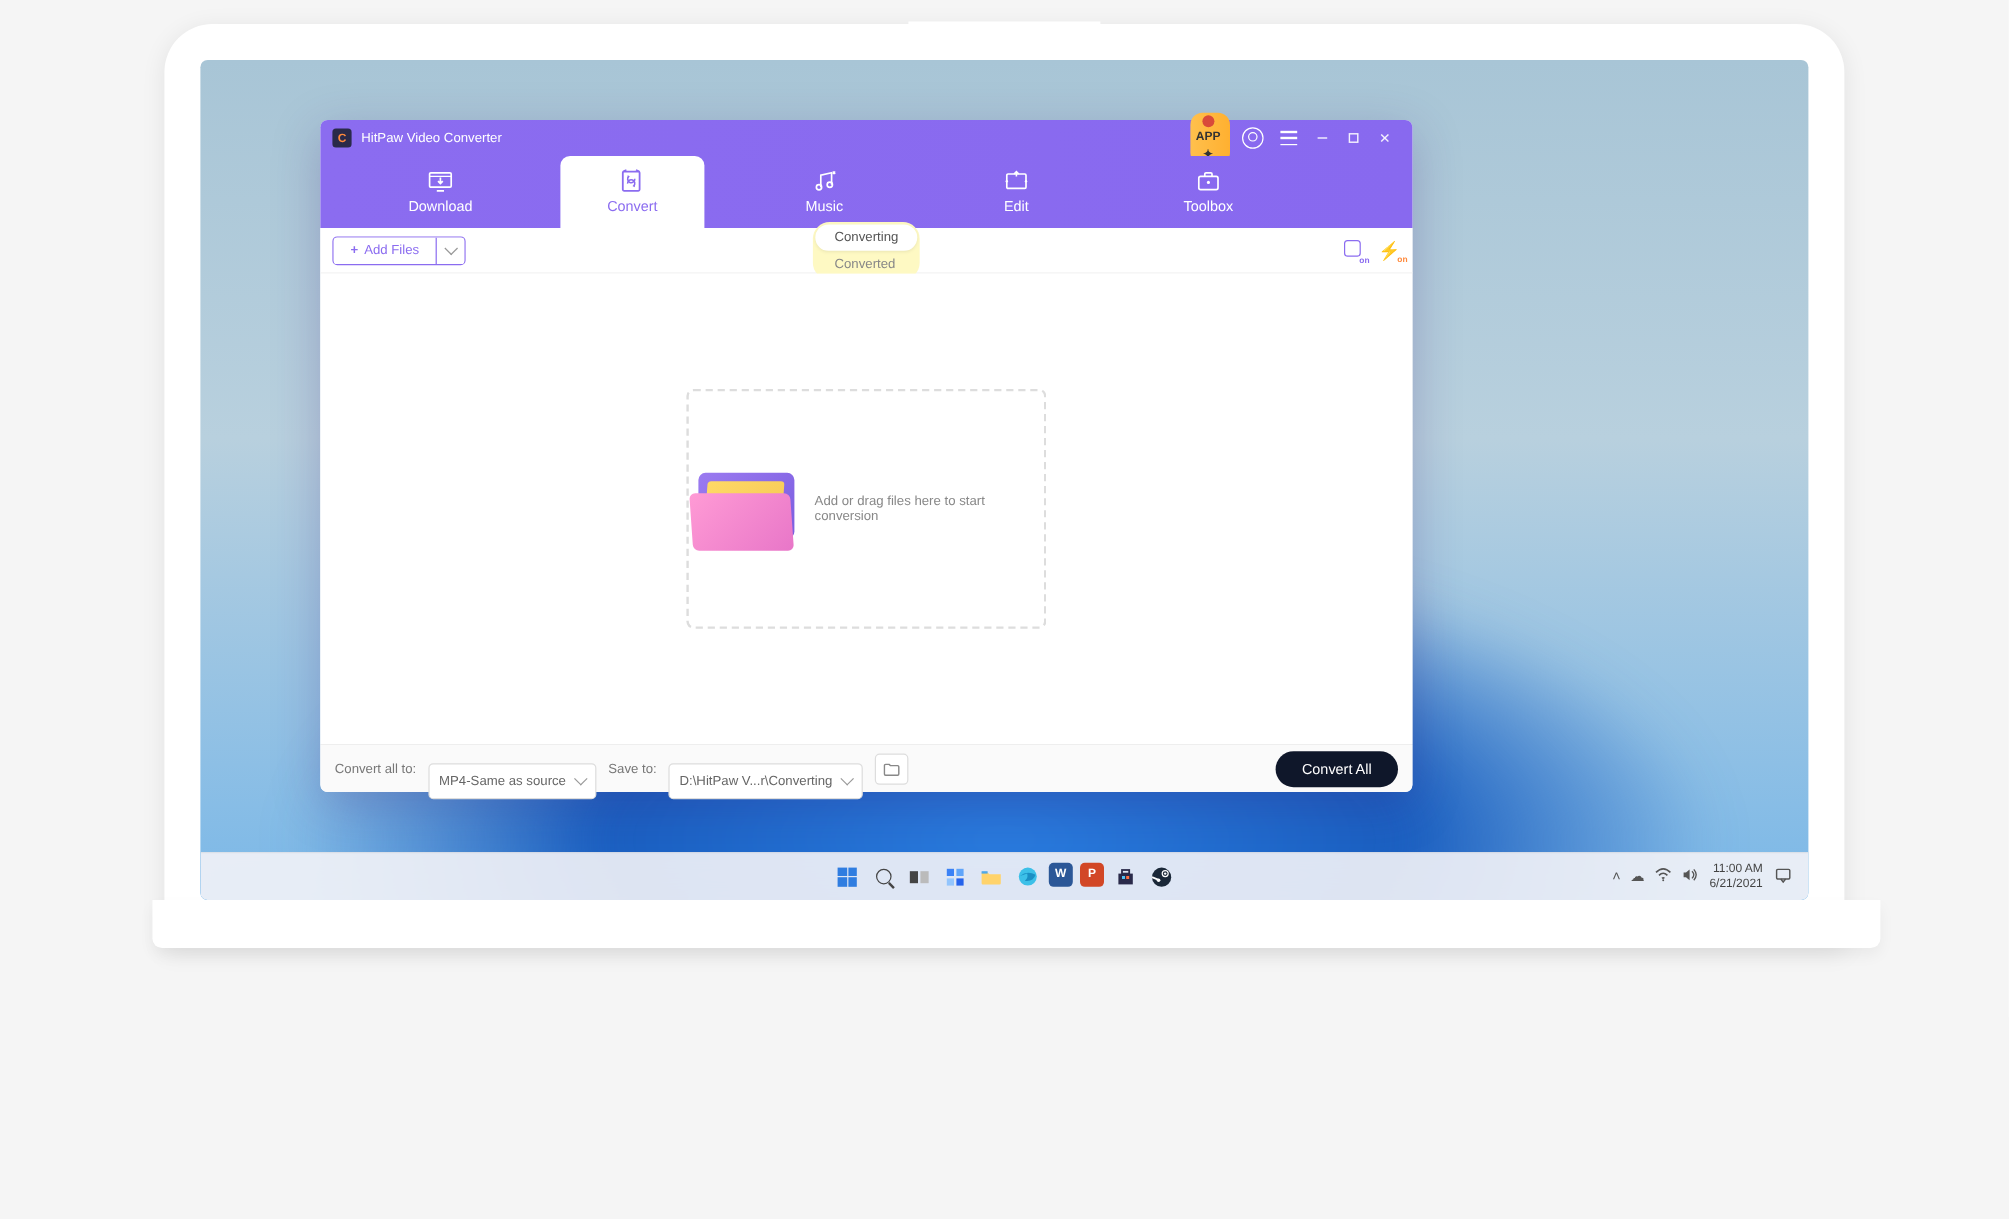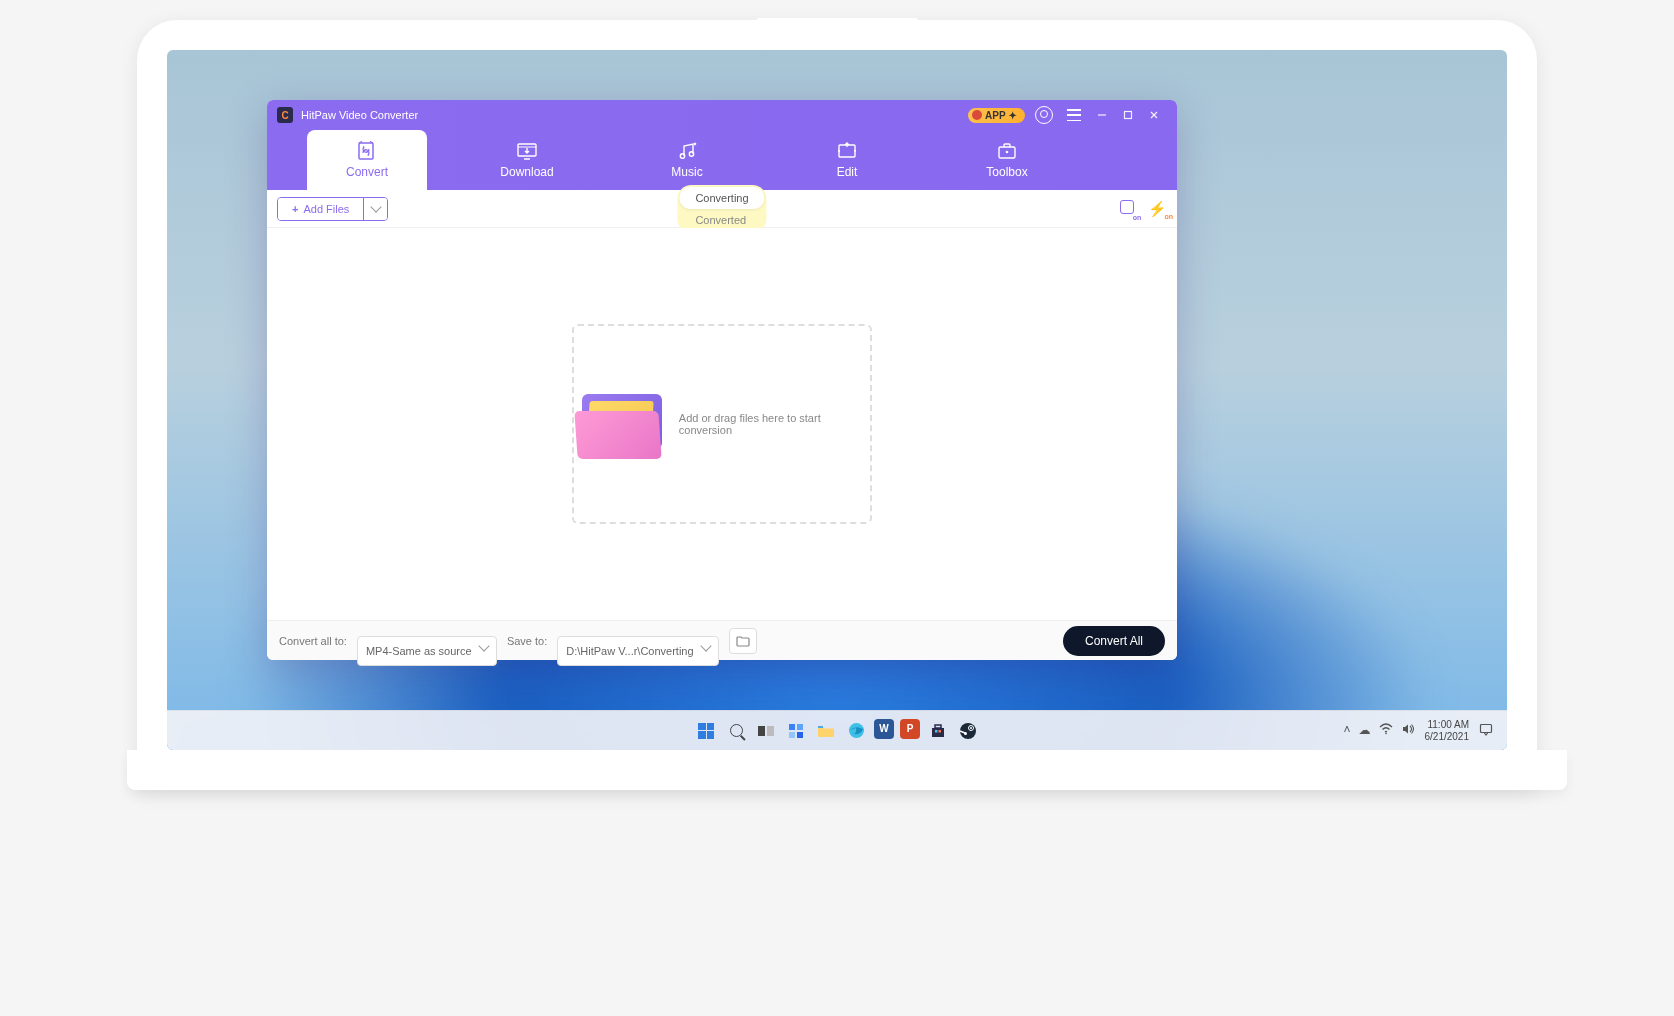--- a/index.html
+++ b/index.html
@@ -51,21 +51,21 @@
 }
 .titlebar-logo {
   width: 16px; height: 16px; background: #2a2a4a; border-radius: 3px;
   display: flex; align-items: center; justify-content: center; margin-right: 8px;
   color: #ff8a3d; font-weight: bold; font-size: 10px;
 }
 .titlebar-spacer { flex: 1; }
 .app-badge {
   background: linear-gradient(90deg, #ffc04d, #ffb030); color: #333;
   padding: 2px 8px 2px 4px; border-radius: 10px; font-size: 10px; font-weight: bold;
-  display: flex; align-items: center; gap: 3px; margin-right: 10px;
+  display: flex; align-items: center; gap: 3px; margin-right: 10px; flex-direction: column;
 }
 .app-badge-dot { width: 10px; height: 10px; border-radius: 50%; background: #d94a3a; }
 .win-ctrl { width: 26px; height: 26px; display: flex; align-items: center; justify-content: center; color: #fff; opacity: 0.9; cursor: pointer; }
 .win-ctrl svg { width: 12px; height: 12px; }
 .acct-circle { width: 18px; height: 18px; border: 1.5px solid #fff; border-radius: 50%; display: flex; align-items: center; justify-content: center; margin-right: 6px; }
 .acct-circle::before { content: ""; width: 6px; height: 6px; border: 1.5px solid #fff; border-radius: 50%; margin-top: -2px; }
 .menu-lines { width: 14px; height: 12px; display: flex; flex-direction: column; justify-content: space-between; margin: 0 8px; }
 .menu-lines span { height: 1.5px; background: #fff; }
 
 .main-tabs {
@@ -130,21 +130,21 @@
 }
 .dropzone-text { font-size: 11px; color: #888; }
 
 .footer {
   height: 40px; background: #fafafa; border-top: 1px solid #eee;
   display: flex; align-items: center; padding: 0 12px; gap: 10px; font-size: 11px; color: #777;
   border-radius: 0 0 6px 6px;
 }
 .footer-select {
   border: 1px solid #ddd; border-radius: 4px; padding: 8px 8px; background: #fff;
-  display: flex; align-items: flex-start; justify-content: space-between; gap: 8px; color: #666; font-size: 11px;
+  display: flex; align-items: center; justify-content: space-between; gap: 8px; color: #666; font-size: 11px;
   min-width: 140px; cursor: pointer; margin-top: 20px;
 }
 .chev-down { width: 8px; height: 8px; border-right: 1.5px solid #999; border-bottom: 1.5px solid #999; transform: rotate(45deg); margin-top: -3px; }
 .folder-btn {
   width: 28px; height: 26px; border: 1px solid #ddd; border-radius: 4px; background: #fff;
   display: flex; align-items: center; justify-content: center; cursor: pointer;
 }
 .convert-all {
   margin-left: auto; padding: 8px 22px; background: #0f172a; color: #fff;
   border-radius: 16px; font-size: 12px; cursor: pointer;
@@ -202,41 +202,41 @@
           </div>
         <div class="win-ctrl">
             <svg viewBox="0 0 12 12">
               <line x1="3" y1="3" x2="9" y2="9" stroke="currentColor" stroke-width="1.2"></line>
               <line x1="9" y1="3" x2="3" y2="9" stroke="currentColor" stroke-width="1.2"></line>
             </svg>
           </div>
       </div>
 
       <div class="main-tabs">
+        <div class="main-tab">
+          <div class="tab-icon">
+            <svg width="24" height="20" viewBox="0 0 24 20">
+                <rect x="3" y="3" width="18" height="12" rx="1" fill="none" stroke="#fff" stroke-width="1.4"></rect>
+                <line x1="3" y1="6" x2="21" y2="6" stroke="#fff" stroke-width="1"></line>
+                <path d="M12 7 v5 m-2 -2 l2 2 l2 -2" fill="none" stroke="#fff" stroke-width="1.4"></path>
+                <line x1="9" y1="18" x2="15" y2="18" stroke="#fff" stroke-width="1.4"></line>
+              </svg>
+          </div>
+          <span>Download</span>
+        </div>
         <div class="main-tab active">
           <div class="tab-icon">
             <svg width="22" height="20" viewBox="0 0 22 20">
                 <rect x="3" y="2" width="14" height="16" rx="1" fill="none" stroke="#8b6cf0" stroke-width="1.5"></rect>
                 <path d="M3 2 L6 0.5 M17 2 L14 0.5" stroke="#8b6cf0" stroke-width="1.3"></path>
                 <path d="M7 12 a3 3 0 1 1 5 2 M13 8 a3 3 0 1 1 -5 -2" fill="none" stroke="#8b6cf0" stroke-width="1.3"></path>
                 <path d="M11 14 l2 -1 l0 2 z M9 6 l-2 1 l0 -2 z" fill="#8b6cf0"></path>
               </svg>
           </div>
           <span>Convert</span>
-        </div>
-        <div class="main-tab">
-          <div class="tab-icon">
-            <svg width="24" height="20" viewBox="0 0 24 20">
-                <rect x="3" y="3" width="18" height="12" rx="1" fill="none" stroke="#fff" stroke-width="1.4"></rect>
-                <line x1="3" y1="6" x2="21" y2="6" stroke="#fff" stroke-width="1"></line>
-                <path d="M12 7 v5 m-2 -2 l2 2 l2 -2" fill="none" stroke="#fff" stroke-width="1.4"></path>
-                <line x1="9" y1="18" x2="15" y2="18" stroke="#fff" stroke-width="1.4"></line>
-              </svg>
-          </div>
-          <span>Download</span>
         </div>
         <div class="main-tab">
           <div class="tab-icon">
             <svg width="22" height="20" viewBox="0 0 22 20">
                 <path d="M8 15 V5 l9 -2 v10" fill="none" stroke="#fff" stroke-width="1.4"></path>
                 <circle cx="6.5" cy="15" r="2.2" fill="none" stroke="#fff" stroke-width="1.4"></circle>
                 <circle cx="15.5" cy="13" r="2.2" fill="none" stroke="#fff" stroke-width="1.4"></circle>
                 <path d="M18 2 l2 2 m0 -2 l-2 2" stroke="#fff" stroke-width="1.2"></path>
               </svg>
           </div>

